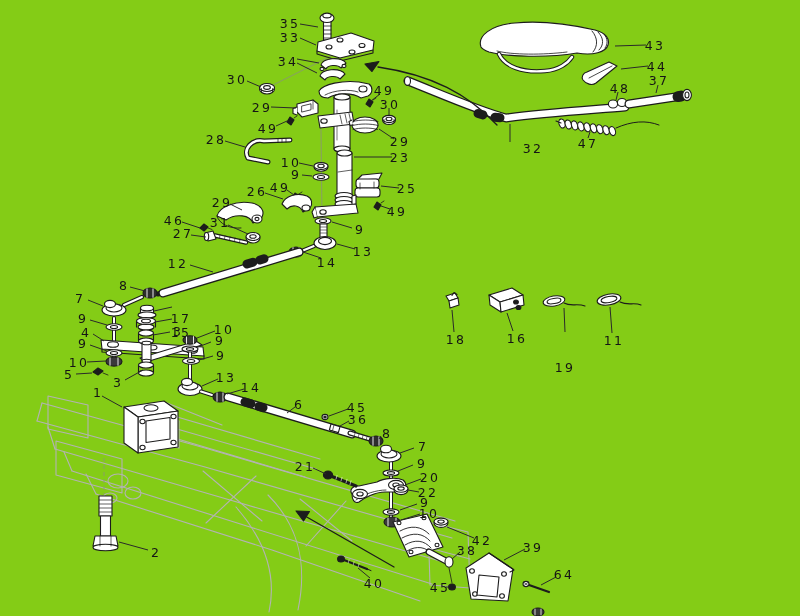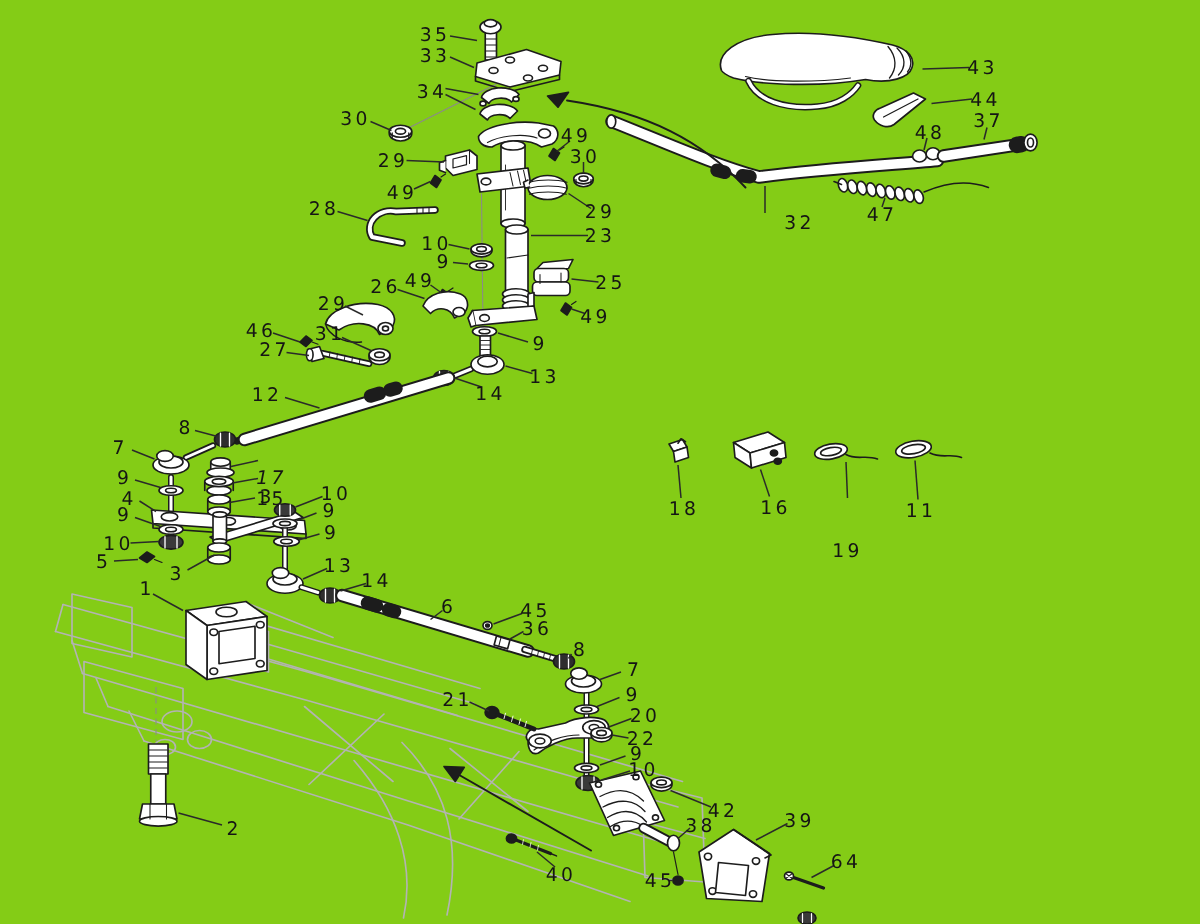--- a/index.html
+++ b/index.html
@@ -611,21 +611,21 @@
       <span class="part-label" style="left: 655px; top: 45px; color: rgb(21, 21, 21);">43</span>
       <span class="part-label" style="left: 657px; top: 66px; color: rgb(21, 21, 21);">44</span>
       <span class="part-label" style="left: 659px; top: 80px; color: rgb(21, 21, 21);">37</span>
       <span class="part-label" style="left: 620px; top: 88px; color: rgb(21, 21, 21);">48</span>
       <span class="part-label" style="left: 509px; top: 148px; color: rgb(21, 21, 21); margin-left: 24px;">32</span>
       <span class="part-label" style="left: 588px; top: 143px; color: rgb(21, 21, 21);">47</span>
       <span class="part-label" style="left: 124px; top: 285px; color: rgb(21, 21, 21);">8</span>
       <span class="part-label" style="left: 80px; top: 298px; color: rgb(21, 21, 21);">7</span>
       <span class="part-label" style="left: 181px; top: 306px; color: rgb(21, 21, 21); margin-top: 26px;">15</span>
       <span class="part-label" style="left: 83px; top: 318px; color: rgb(21, 21, 21);">9</span>
-      <span class="part-label" style="left: 181px; top: 318px; color: rgb(21, 21, 21); font-style: italic;">17</span>
+      <span class="part-label" style="left: 181px; top: 318px; color: rgb(21, 21, 21);">17</span>
       <span class="part-label" style="left: 178px; top: 331px; color: rgb(21, 21, 21);">3</span>
       <span class="part-label" style="left: 86px; top: 332px; color: rgb(21, 21, 21);">4</span>
       <span class="part-label" style="left: 224px; top: 329px; color: rgb(21, 21, 21);">10</span>
       <span class="part-label" style="left: 83px; top: 343px; color: rgb(21, 21, 21);">9</span>
       <span class="part-label" style="left: 220px; top: 340px; color: rgb(21, 21, 21);">9</span>
       <span class="part-label" style="left: 79px; top: 362px; color: rgb(21, 21, 21);">10</span>
       <span class="part-label" style="left: 221px; top: 355px; color: rgb(21, 21, 21);">9</span>
       <span class="part-label" style="left: 69px; top: 374px; color: rgb(21, 21, 21);">5</span>
       <span class="part-label" style="left: 118px; top: 382px; color: rgb(21, 21, 21);">3</span>
       <span class="part-label" style="left: 226px; top: 377px; color: rgb(21, 21, 21);">13</span>

